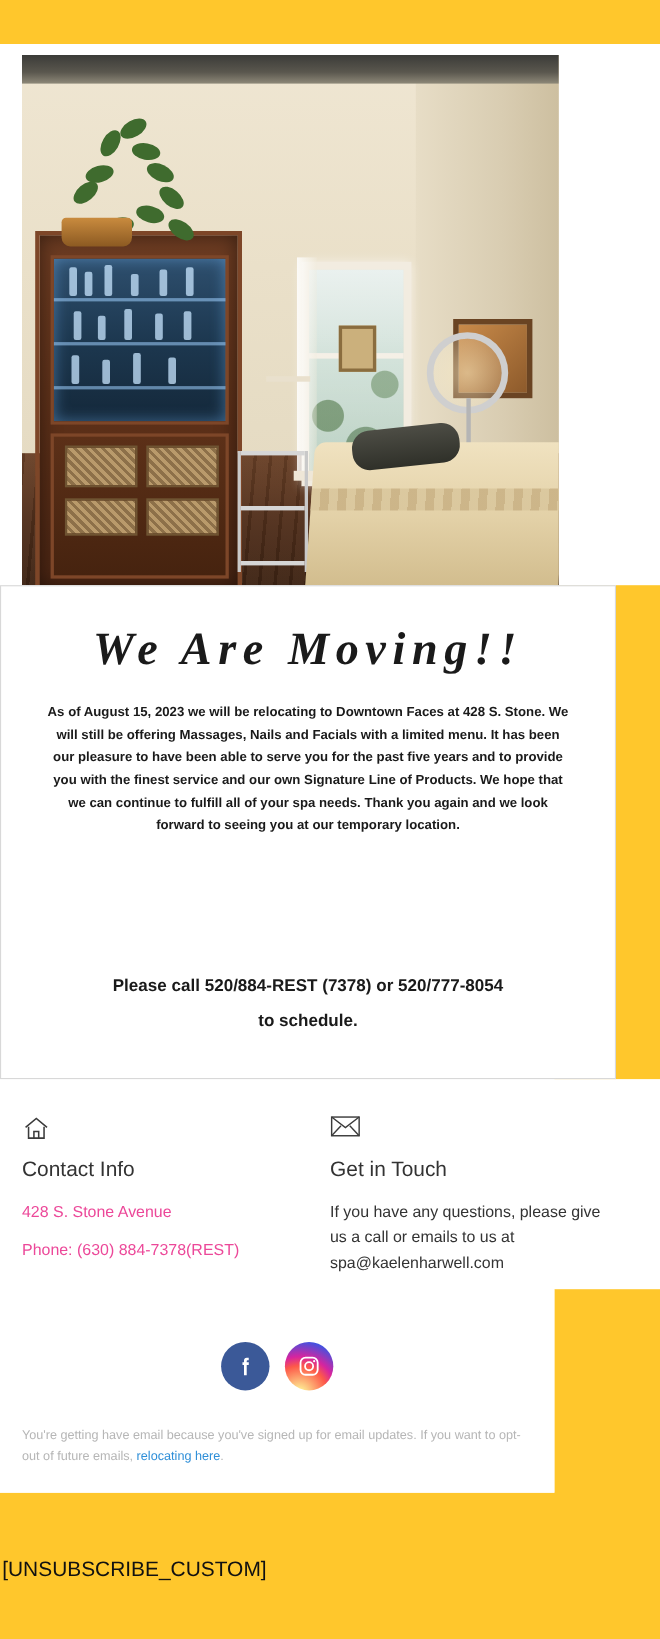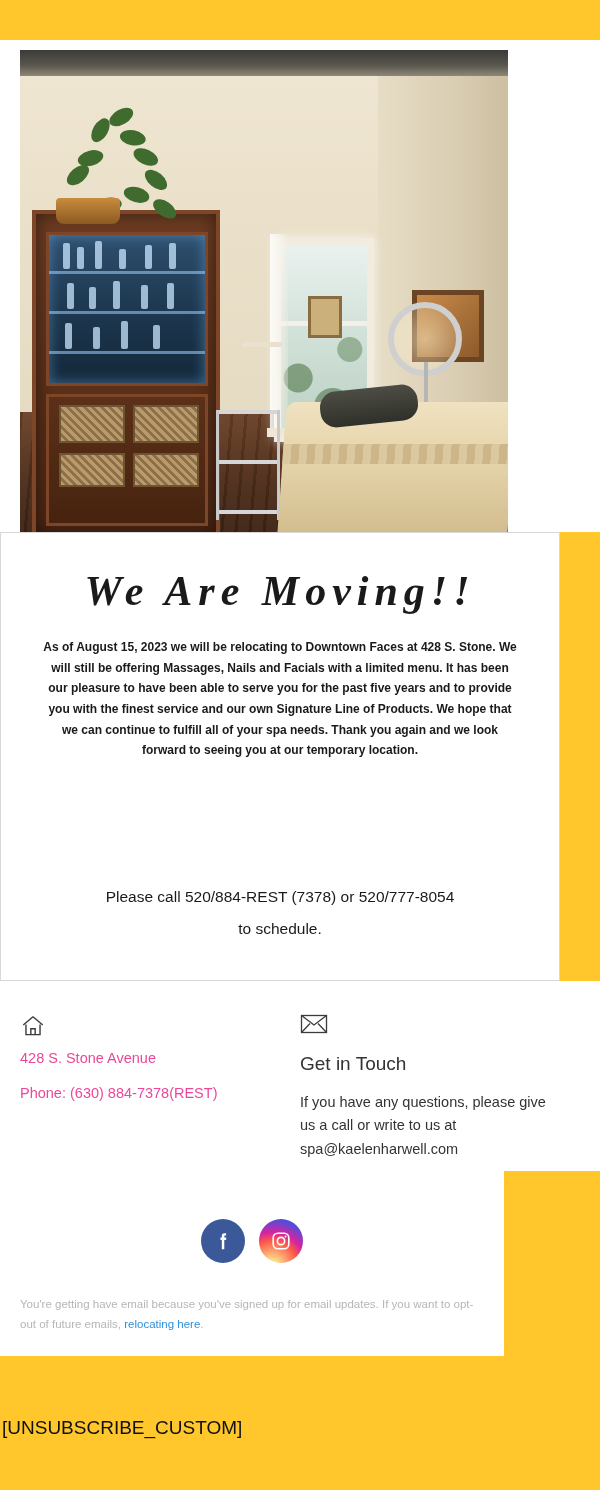--- a/index.html
+++ b/index.html
@@ -258,21 +258,21 @@
     font-size: 12px;
     font-weight: bold;
     line-height: 1.72;
     color: #1a1a1a;
     text-align: center;
     margin: 0 18px;
   }
   .spacer-block { height: 120px; }
   .call-line {
     font-size: 15.5px;
-    font-weight: normal;
+    font-weight: bold;
     color: #1a1a1a;
     text-align: center;
     line-height: 2.1;
   }
 
   
   .footer-cols {
     display: flex;
     width: 600px;
     box-sizing: border-box;
@@ -430,34 +430,35 @@
 
   <div class="footer-cols">
     <div class="col">
       <div class="col-icon">
         <svg width="26" height="26" viewBox="0 0 24 24" fill="none" stroke="#3b3b3b" stroke-width="1.3">
           <path d="M3 11 L12 3.5 L21 11"></path>
           <path d="M5.5 10.5 V20 H18.5 V10.5"></path>
           <path d="M10 20 V14.5 H14 V20"></path>
         </svg>
       </div>
+      <div class="col-title">Contact Info</div>
       <div class="col-line">428 S. Stone Avenue</div>
       <div class="col-line">Phone: (630) 884-7378(REST)</div>
     </div>
     <div class="col">
       <div class="col-icon">
         <svg width="28" height="22" viewBox="0 0 28 22" fill="none" stroke="#3b3b3b" stroke-width="1.3">
           <rect x="1.5" y="2.5" width="25" height="17"></rect>
           <path d="M1.5 2.5 L14 12 L26.5 2.5"></path>
           <path d="M1.5 19.5 L10 10.5"></path>
           <path d="M26.5 19.5 L18 10.5"></path>
         </svg>
       </div>
       <div class="col-title">Get in Touch</div>
-      <div class="col-para">If you have any questions, please give us a call or write to us at spa@kaelenharwell.com</div>
+      <div class="col-para">If you have any questions, please give us a call or emails to us at spa@kaelenharwell.com</div>
     </div>
   </div>
 
   <div class="social">
     <a class="social-btn fb" href="#">
       <svg width="22" height="22" viewBox="0 0 24 24" fill="#ffffff">
         <path d="M15.5 8.2h-2.1V6.9c0-.6.4-.8.7-.8h1.3V3.6l-1.9 0c-2.3 0-2.8 1.7-2.8 2.8v1.8H9.2v2.6h1.5V21h2.7v-10.2h2l.1-2.6z"></path>
       </svg>
     </a>
     <a class="social-btn ig" href="#">

